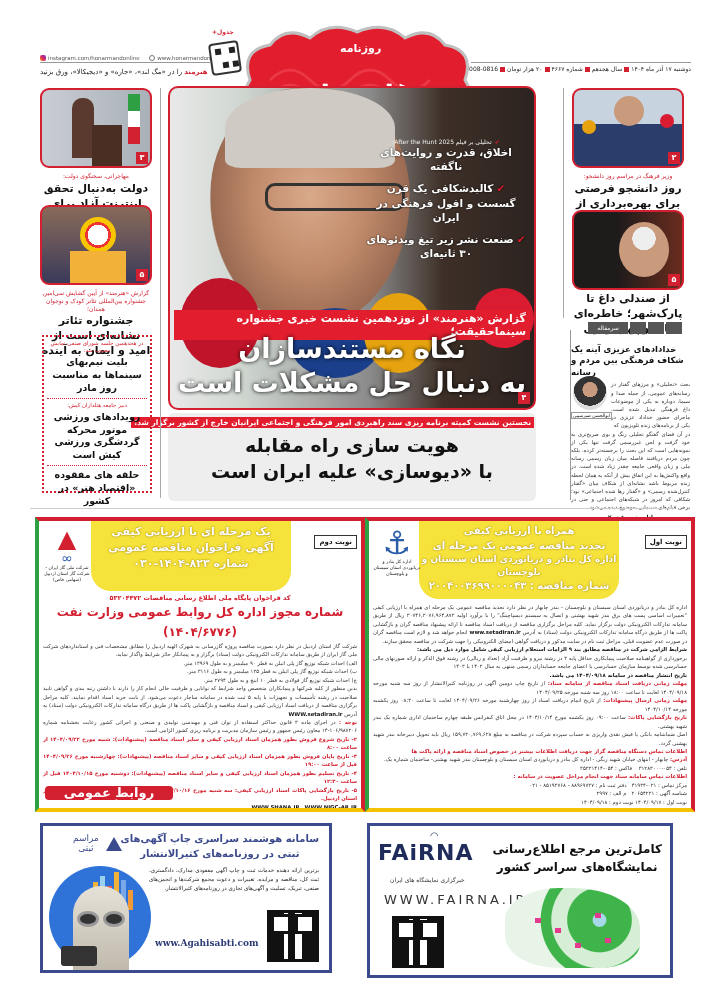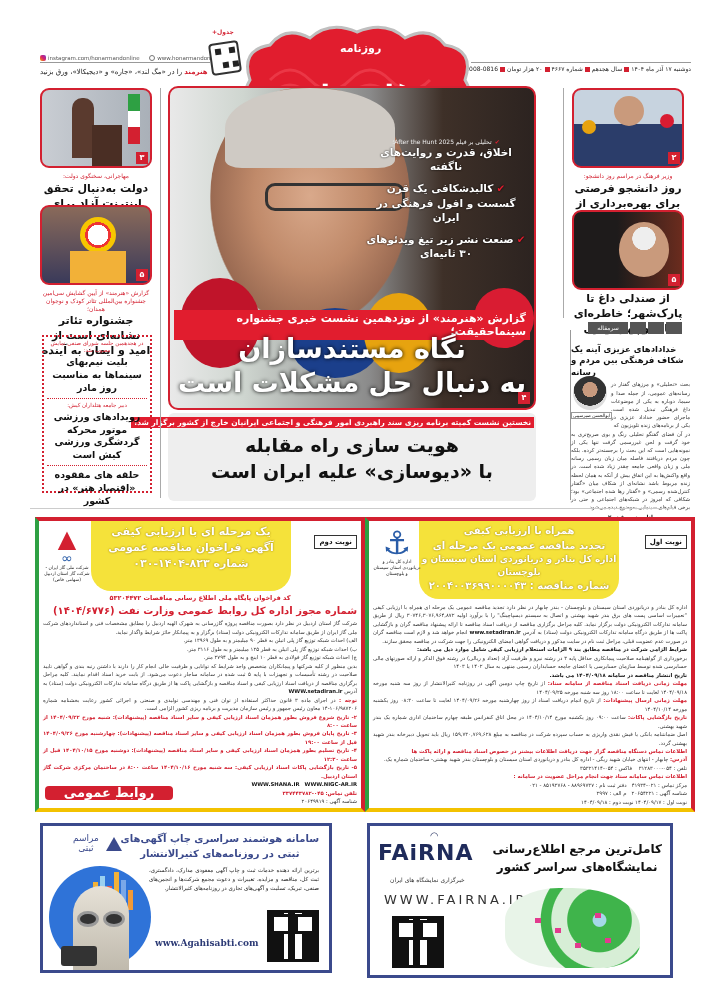--- a/index.html
+++ b/index.html
@@ -282,21 +282,21 @@
     <div>آگهی فراخوان مناقصه عمومی</div>
     <div>شماره ۸۲۳-۱۴۰۴-۰۳۰</div>
   </div>
   <div class="logo" style="left:4px">
     <div style="font-size:24px;color:#d32030;line-height:1">▲</div>
     <div style="font-size:14px;color:#2a5da8;line-height:1">∞</div>
     <div>شرکت ملی گاز ایران - شرکت گاز استان اردبیل (سهامی خاص)</div>
   </div>
   <div class="body" style="top:72px">
     <div class="r" style="text-align:center;font-size:6.5px">کد فراخوان پایگاه ملی اطلاع رسانی مناقصات ۵۳۲۰۴۴۷۲</div>
-    <div class="r" style="text-align:right;font-size:10px">شماره مجوز اداره کل روابط عمومی وزارت نفت (۱۴۰۴/۶۷۷۶)</div>
+    <div class="r" style="text-align:center;font-size:12px">شماره مجوز اداره کل روابط عمومی وزارت نفت (۱۴۰۴/۶۷۷۶)</div>
     <div>شرکت گاز استان اردبیل در نظر دارد بصورت مناقصه پروژه گازرسانی به شهرک الهیه اردبیل را مطابق مشخصات فنی و استانداردهای شرکت ملی گاز ایران از طریق سامانه تدارکات الکترونیکی دولت (ستاد) برگزار و به پیمانکار حائز شرایط واگذار نماید.</div>
     <div>الف) احداث شبکه توزیع گاز پلی اتیلن به قطر ۹۰ میلیمتر و به طول ۱۳۹۶۹ متر.</div>
     <div>ب) احداث شبکه توزیع گاز پلی اتیلن به قطر ۱۲۵ میلیمتر و به طول ۳۱۱۶ متر.</div>
     <div>ج) احداث شبکه توزیع گاز فولادی به قطر ۱۰ اینچ و به طول ۲۷۹۴ متر.</div>
     <span>بدین منظور از کلیه شرکتها و پیمانکاران متخصص واجد شرایط که توانایی و ظرفیت خالی انجام کار را دارند با داشتن رتبه بندی و گواهی تایید صلاحیت در رشته تأسیسات و تجهیزات با پایه ۵ ثبت شده در سامانه ساجار دعوت می‌شود. از بابت خرید اسناد اقدام نمایند. کلیه مراحل برگزاری مناقصه از دریافت اسناد ارزیابی کیفی و اسناد مناقصه و بازگشایی پاکت ها از طریق درگاه سامانه تدارکات الکترونیکی دولت (ستاد) به آدرس</span>
     <b>WWW.setadiran.ir</b>
     <div><span class="r">توجه :</span> <span>در اجرای ماده ۳ قانون حداکثر استفاده از توان فنی و مهندسی تولیدی و صنعتی و اجرائی کشور رعایت بخشنامه شماره ۱۰۶/۹۸۷۲۰۶-۱۴ معاون رئیس جمهور و رئیس سازمان مدیریت و برنامه ریزی کشور الزامی است.</span></div>
     <div class="r">۲- تاریخ شروع فروش بطور همزمان اسناد ارزیابی کیفی و سایر اسناد مناقصه (پیشنهادات): شنبه مورخ ۱۴۰۴/۰۹/۲۲ از ساعت ۸:۰۰</div>
     <div class="r">۳- تاریخ پایان فروش بطور همزمان اسناد ارزیابی کیفی و سایر اسناد مناقصه (پیشنهادات): چهارشنبه مورخ ۱۴۰۴/۰۹/۲۶ قبل از ساعت ۱۹:۰۰</div>
     <div class="r">۴- تاریخ تسلیم بطور همزمان اسناد ارزیابی کیفی و سایر اسناد مناقصه (پیشنهادات): دوشنبه مورخ ۱۴۰۴/۱۰/۱۵ قبل از ساعت ۱۲:۳۰</div>

